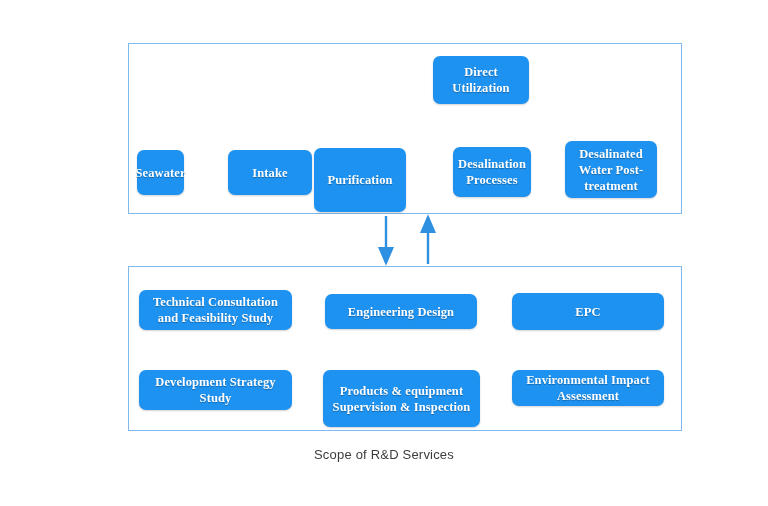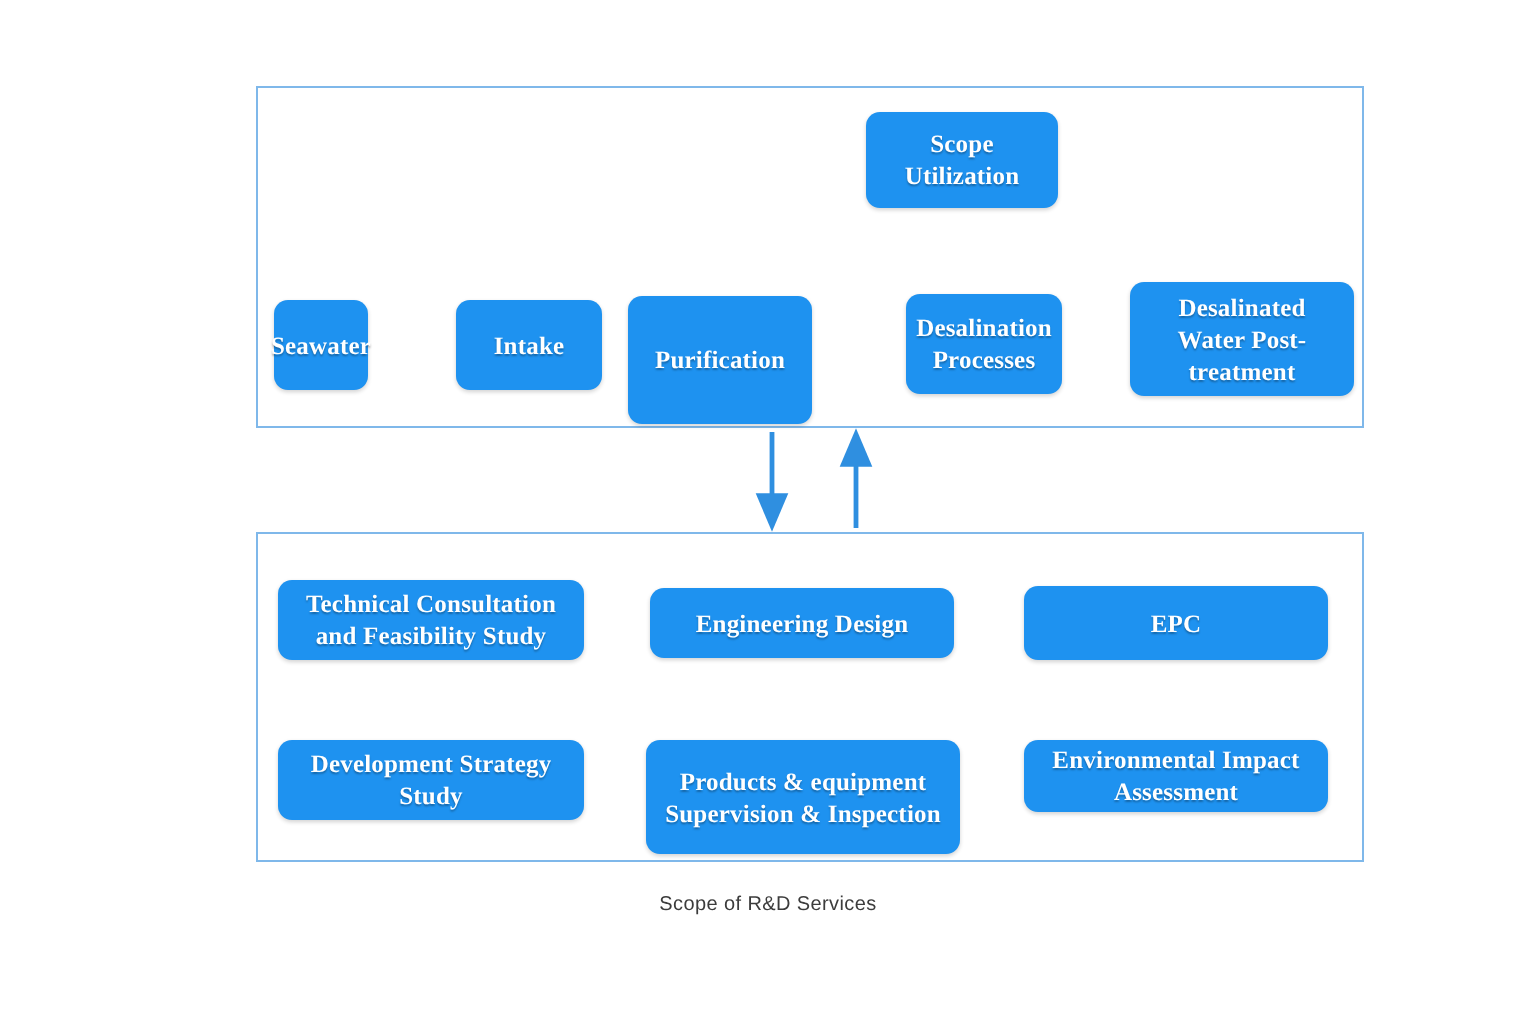--- a/index.html
+++ b/index.html
@@ -47,43 +47,43 @@
     line-height: 1.28;
     letter-spacing: 0.1px;
     text-shadow: 0 1px 1px rgba(0,0,0,0.30);
     padding: 2px 4px;
     box-shadow: 0 1px 2px rgba(0,0,0,0.18);
     white-space: pre-line;
   }
 
   
   #node-seawater      { left: 137px; top: 150px; width: 47px;  height: 45px; }
-  #node-intake        { left: 228px; top: 150px; width: 73px;  height: 45px; }
+  #node-intake        { left: 228px; top: 150px; width: 84px;  height: 45px; }
   #node-purification  { left: 314px; top: 148px; width: 92px;  height: 64px; }
   #node-direct        { left: 433px; top: 56px;  width: 96px;  height: 48px; }
   #node-desal         { left: 453px; top: 147px; width: 78px; height: 50px; }
   #node-chemicals     { left: 565px; top: 52px;  width: 112px; height: 57px; }
-  #node-postwater     { left: 565px; top: 141px; width: 112px; height: 57px; }
+  #node-postwater     { left: 565px; top: 141px; width: 92px; height: 57px; }
 
   
   #node-tech   { left: 139px; top: 290px; width: 153px; height: 40px; }
   #node-eng    { left: 325px; top: 294px; width: 152px; height: 35px; }
   #node-epc    { left: 512px; top: 293px; width: 152px; height: 37px; }
   #node-devstr { left: 139px; top: 370px; width: 153px; height: 40px; }
   #node-prod   { left: 323px; top: 370px; width: 157px; height: 57px; }
   #node-env    { left: 512px; top: 370px; width: 152px; height: 36px; }
 
   .caption {
     position: absolute;
     left: 0;
     top: 447px;
     width: 768px;
     text-align: center;
     font-family: "Liberation Sans", sans-serif;
-    font-size: 10px;
+    font-size: 13px;
     font-weight: normal;
     color: #3C3C3C;
     letter-spacing: 0.2px;
   }
 
   svg#connectors {
     position: absolute;
     left: 0; top: 0;
     width: 768px;
     height: 506px;
@@ -123,21 +123,21 @@
     <line x1="386" y1="216" x2="386" y2="262" stroke="#2F8FE0" stroke-width="2.4" marker-end="url(#ah-vert)"></line>
 
     <line x1="428" y1="264" x2="428" y2="218" stroke="#2F8FE0" stroke-width="2.4" marker-end="url(#ah-vert)"></line>
   </svg>
 
   <div class="panel" id="panel-process"></div>
 
   <div class="node" id="node-seawater">Seawater</div>
   <div class="node" id="node-intake">Intake</div>
   <div class="node" id="node-purification">Purification</div>
-  <div class="node" id="node-direct">Scope
+  <div class="node" id="node-direct">Direct
 Utilization</div>
   <div class="node" id="node-desal">Desalination
 Processes</div>
   <div class="node" id="node-postwater">Desalinated
 Water Post-
 treatment</div>
 
   <div class="panel" id="panel-services"></div>
 
   <div class="node" id="node-tech">Technical Consultation

